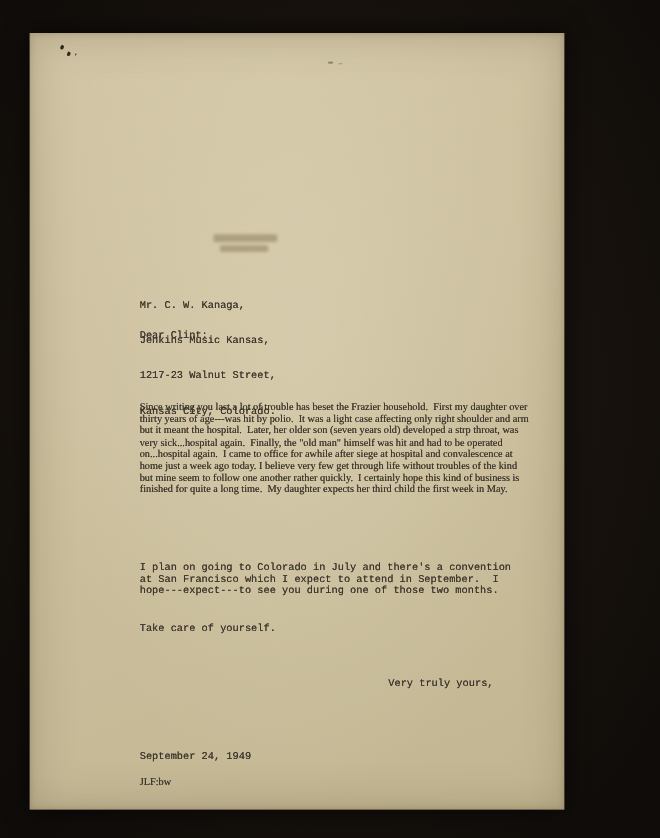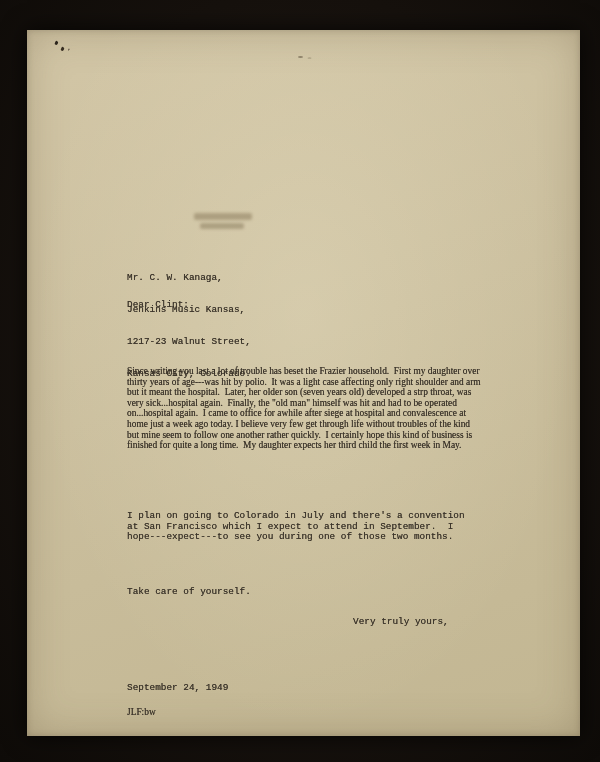--- a/index.html
+++ b/index.html
@@ -13,21 +13,21 @@
   }
   .scan-bg {
     position: absolute;
     left: 0; top: 0;
     width: 600px; height: 762px;
     background: radial-gradient(ellipse at 50% 45%, #201a14 0%, #16110d 60%, #0e0b08 100%);
   }
   .paper {
     position: absolute;
     left: 27px; top: 30px;
-    width: 553px; height: 706px;
+    width: 486px; height: 706px;
     background:
       radial-gradient(ellipse at 50% 40%, rgba(255,250,225,0.20) 0%, rgba(0,0,0,0) 70%),
       linear-gradient(160deg, #d2c6a6 0%, #cbbf9e 45%, #c2b692 100%);
     box-shadow:
       0 0 22px rgba(0,0,0,0.75),
       inset 0 0 40px rgba(92,76,50,0.28),
       inset 0 0 6px rgba(70,58,38,0.25);
   }
   .ink {
     position: absolute;
@@ -38,21 +38,21 @@
     white-space: pre-wrap;
     margin: 0;
   }
   .para { width: 354px; left: 100px; }
   .addr-line { position: static; display: block; }
   .address { left: 100px; top: 222px; width: 260px; }
   .salutation { left: 100px; top: 270px; }
   .p0 { top: 291px; }
   .p1 { top: 336px; font-family: Liberation Serif, serif; }
   .p2 { top: 481px; }
-  .p3 { top: 537px; margin-top: 20px; }
+  .p3 { top: 537px; }
   .closing { left: 326px; top: 587px; }
   .signature { left: 337px; top: 629px; width: 200px; }
   .sig-line { position: static; display: block; }
   .date { left: 100px; top: 653px; }
   .ref { left: 100px; top: 677px; font-family: Liberation Serif, serif; }
 
   .specks {
     position: absolute;
     left: 28px; top: 11px;
     width: 3px; height: 4px;

